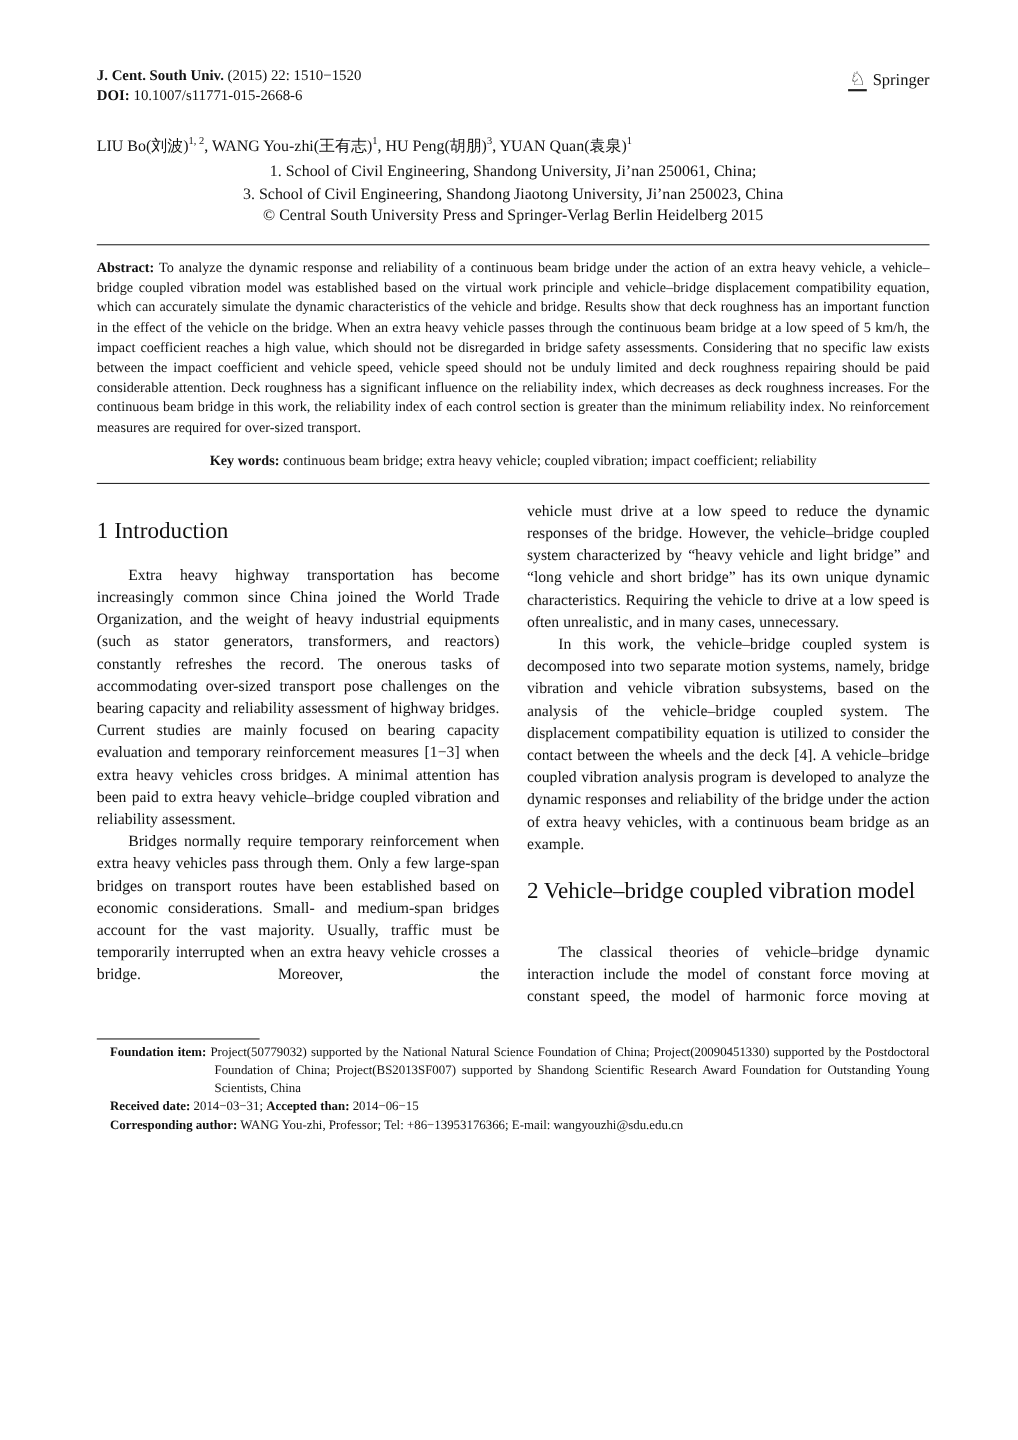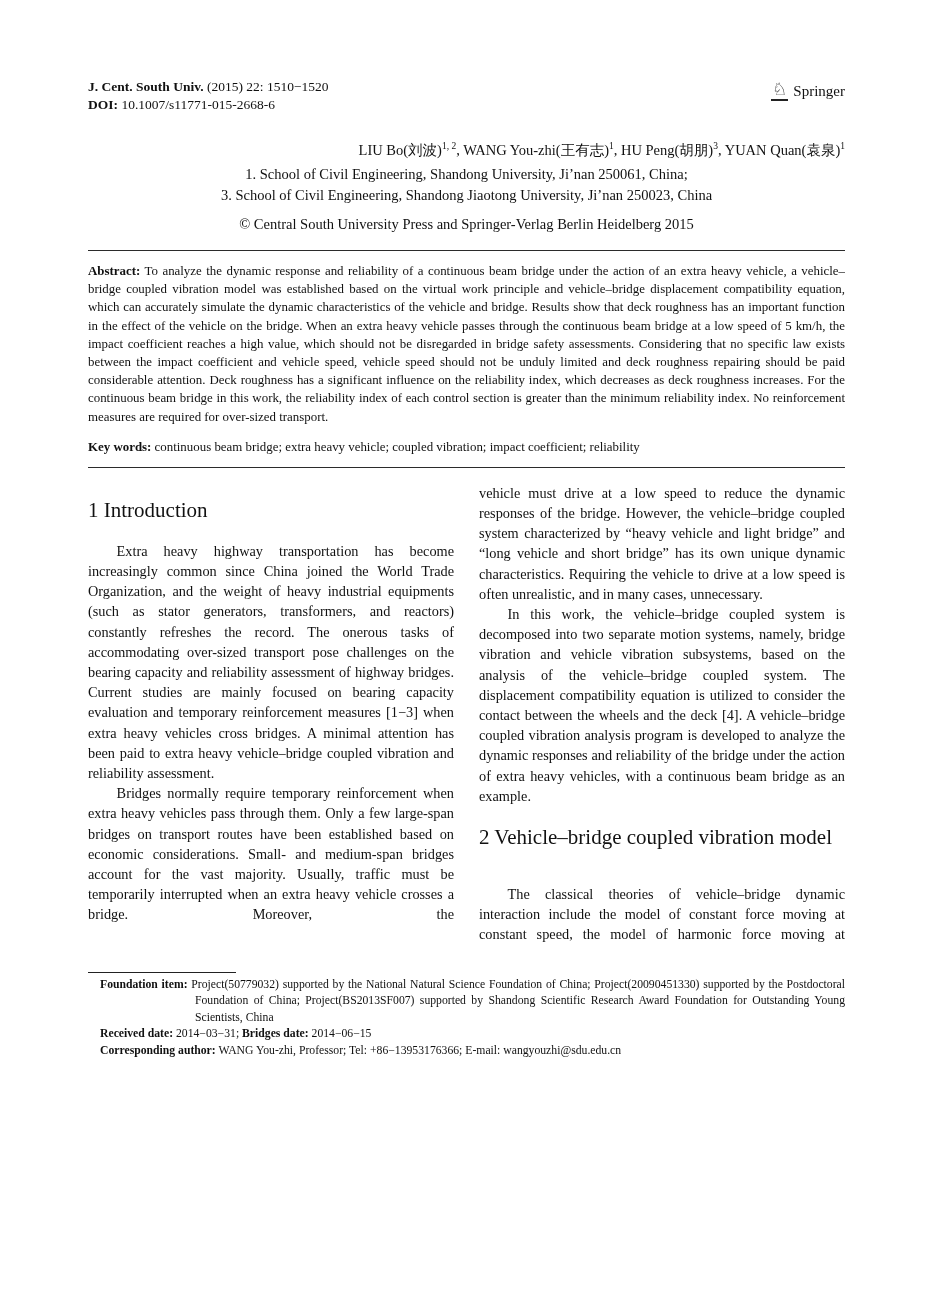--- a/index.html
+++ b/index.html
@@ -7,21 +7,21 @@
     width: 925px; height: 1309px;
     background: #ffffff;
     color: #111111;
     font-family: "Liberation Serif", "DejaVu Serif", serif;
     overflow: hidden;
   }
   .page {
     position: relative;
     width: 757px;
     margin: 0 auto 0 88px;
-    padding-top: 78px;
+    padding-top: 60px;
   }
   
   .hdr {
     display: flex; justify-content: space-between; align-items: flex-start;
     font-size: 13.5px; line-height: 18px;
   }
   .hdr b { font-weight: bold; }
   .publisher { display: flex; align-items: center; gap: 5px; font-size: 15px; margin-top: 3px; }
   .horse {
     font-size: 17px; line-height: 17px;
@@ -33,52 +33,52 @@
   .title {
     margin: 44px auto 0 auto;
     max-width: 700px;
     text-align: center;
     font-size: 21.5px;
     font-weight: normal;
     line-height: 31px;
   }
   .authors {
     margin-top: 27px;
-    text-align: right;
+    text-align: left;
     font-size: 14.5px;
   }
   .authors sup { font-size: 9.5px; }
   .affils {
     margin-top: 4px;
     text-align: center;
     font-size: 14.5px;
     line-height: 21px;
   }
   .copyright {
-    margin-top: 10px;
     text-align: center;
     font-size: 14.5px;
   }
   .rule {
     border: none;
     border-top: 1.6px solid #2b2b2b;
     margin: 0;
   }
   .rule1 { margin-top: 17px; }
   .rule2 { margin-top: 11px; }
   .abstract {
     margin: 11px 0 0 0;
     font-size: 12.9px;
     line-height: 18.2px;
     text-align: justify;
   }
   .keywords {
     margin: 12px 0 0 0;
     font-size: 12.9px;
     line-height: 18px;
+    text-align: center;
   }
   
   .columns {
     display: flex;
     gap: 25px;
     margin-top: 15px;
     height: 474px;
     overflow: hidden;
   }
   .col { width: 366px; font-size: 14.3px; line-height: 20.2px; text-align: justify; }
@@ -146,17 +146,17 @@
       <p>vehicle must drive at a low speed to reduce the dynamic responses of the bridge. However, the vehicle–bridge coupled system characterized by “heavy vehicle and light bridge” and “long vehicle and short bridge” has its own unique dynamic characteristics. Requiring the vehicle to drive at a low speed is often unrealistic, and in many cases, unnecessary.</p>
       <p class="indent">In this work, the vehicle–bridge coupled system is decomposed into two separate motion systems, namely, bridge vibration and vehicle vibration subsystems, based on the analysis of the vehicle–bridge coupled system. The displacement compatibility equation is utilized to consider the contact between the wheels and the deck [4]. A vehicle–bridge coupled vibration analysis program is developed to analyze the dynamic responses and reliability of the bridge under the action of extra heavy vehicles, with a continuous beam bridge as an example.</p>
       <h2 class="h-mid">2 Vehicle–bridge coupled vibration model</h2>
       <p class="indent cont">The classical theories of vehicle–bridge dynamic interaction include the model of constant force moving at constant speed, the model of harmonic force moving at</p>
     </div>
   </div>
 
   <div class="footnote">
     <div class="fn-rule"></div>
     <p class="foundation"><b>Foundation item:</b><span> Project(50779032) supported by the National Natural Science Foundation of China; Project(20090451330) supported by the Postdoctoral Foundation of China; Project(BS2013SF007) supported by Shandong Scientific Research Award Foundation for Outstanding Young Scientists, China</span></p>
-    <p><b>Received date:</b><span> 2014−03−31; </span><b>Bridges date:</b><span> 2014−06−15</span></p>
+    <p><b>Received date:</b><span> 2014−03−31; </span><b>Accepted than:</b><span> 2014−06−15</span></p>
     <p><b>Corresponding author:</b><span> WANG You-zhi, Professor; Tel: +86−13953176366; E-mail: wangyouzhi@sdu.edu.cn</span></p>
   </div>
 
 </div>
 
 </body></html>

